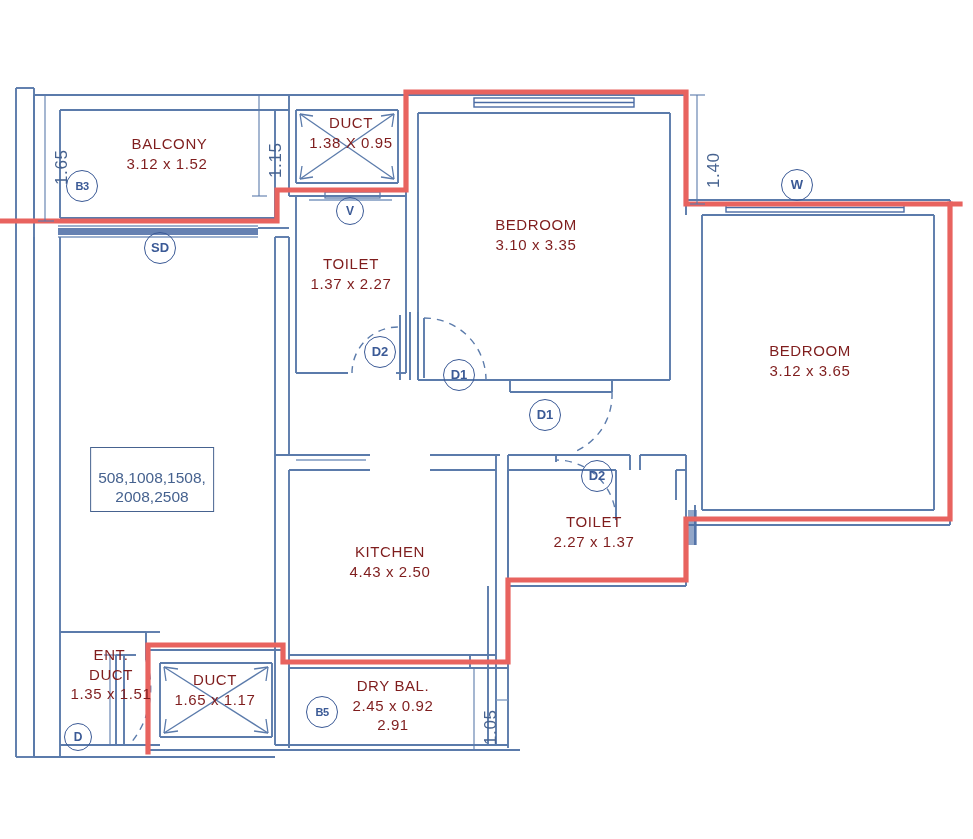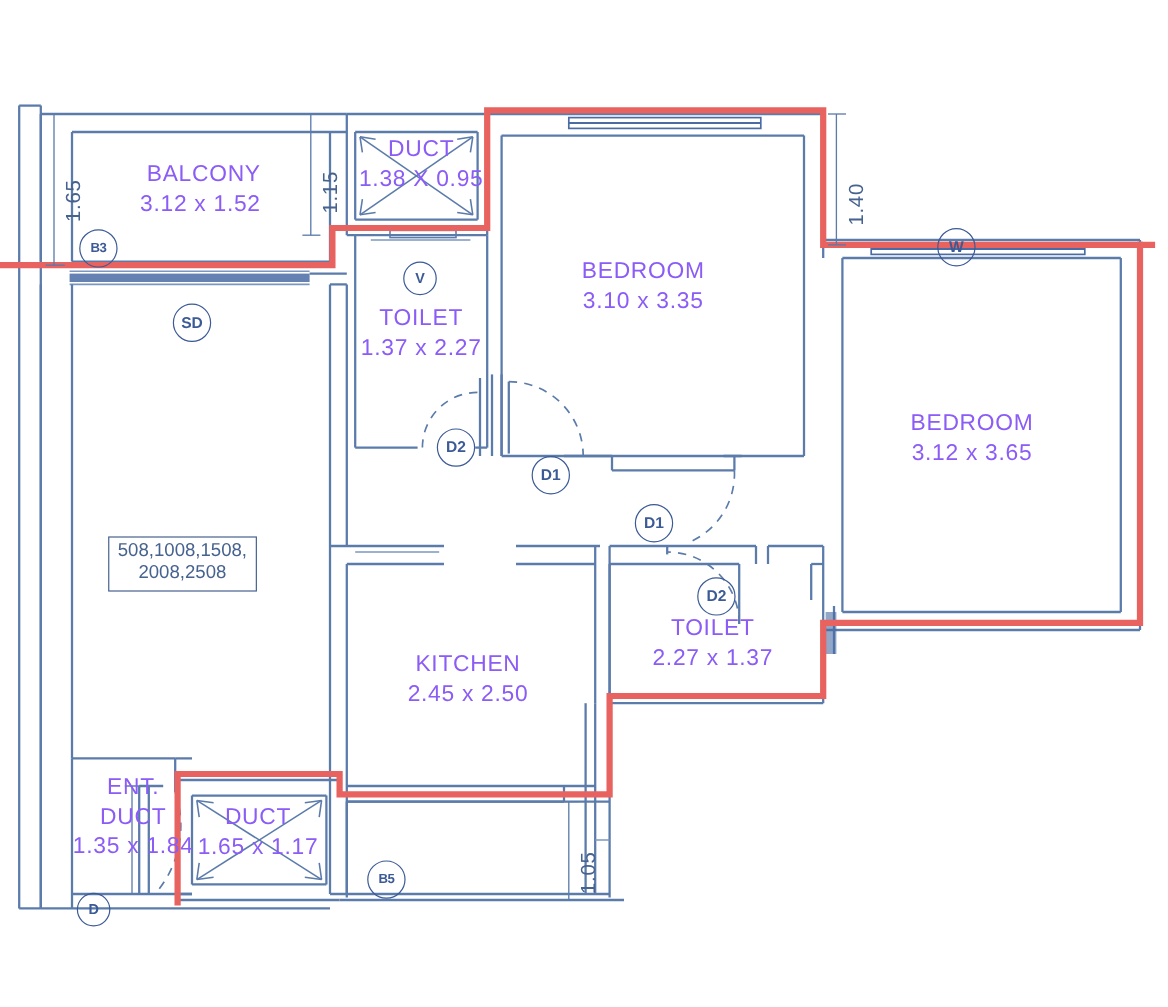--- a/index.html
+++ b/index.html
@@ -18,23 +18,23 @@
     background: #ffffff;
     overflow: hidden;
   }
   #plan-svg {
     position: absolute;
     left: 0;
     top: 0;
   }
   .room-label {
     position: absolute;
-    color: #8b5cf6;
+    color: #7f1d1d;
     font-family: "Liberation Sans", sans-serif;
-    font-size: 19px;
+    font-size: 15px;
     letter-spacing: 0.6px;
     text-align: center;
     white-space: nowrap;
     line-height: 1.30;
     transform: translateX(-50%);
     pointer-events: none;
   }
   .room-label .rl-name { display: block; }
   .room-label .rl-dim  { display: block; }
   .room-label .rl-extra{ display: block; }
@@ -58,35 +58,34 @@
     font-weight: bold;
     width: 30px;
     height: 30px;
     line-height: 30px;
     text-align: center;
     border: 1.6px solid #3b5a96;
     border-radius: 50%;
     background: transparent;
     transform: translate(-50%, -50%);
     letter-spacing: 0;
-    margin-top: 21px;
   }
   .marker.hatch {
     font-size: 11px;
     letter-spacing: -0.5px;
   }
   .marker.small { width: 26px; height: 26px; line-height: 26px; font-size: 12px; }
   .unit-box {
     position: absolute;
     border: 1.6px solid #46628f;
     color: #46628f;
     font-size: 15.5px;
     text-align: center;
     line-height: 1.25;
-    padding: 1px 7px 4px 7px;
+    padding: 20px 7px 4px 7px;
     white-space: nowrap;
     transform: translateX(-50%);
     pointer-events: none;
   }
 </style>
 </head>
 <body>
 
 <div id="plan-root">
 
@@ -363,39 +362,44 @@
   </div>
 
   <div class="room-label" style="left:351px; top:254px;">
     <span class="rl-name">TOILET</span>
     <span class="rl-dim">1.37 x 2.27</span>
   </div>
 
 
   <div class="room-label" style="left:390px; top:542px;">
     <span class="rl-name">KITCHEN</span>
-    <span class="rl-dim">2.45 x 2.50</span>
+    <span class="rl-dim">4.43 x 2.50</span>
   </div>
 
   <div class="room-label" style="left:594px; top:512px;">
     <span class="rl-name">TOILET</span>
     <span class="rl-dim">2.27 x 1.37</span>
   </div>
 
   <div class="room-label" style="left:88px; top:645px;margin-left:23px;">
     <span class="rl-name">ENT.</span>
     <span class="rl-dim">DUCT</span>
-    <span class="rl-extra">1.35 x 1.84</span>
+    <span class="rl-extra">1.35 x 1.51</span>
   </div>
 
   <div class="room-label" style="left:215px; top:670px;">
     <span class="rl-name">DUCT</span>
     <span class="rl-dim">1.65 x 1.17</span>
   </div>
 
+  <div class="room-label" style="left:393px; top:676px;">
+    <span class="rl-name">DRY BAL.</span>
+    <span class="rl-dim">2.45 x 0.92</span>
+    <span class="rl-extra">2.91</span>
+  </div>
 
   <div class="unit-box" style="left:152px; top:447px;">
     <div>508,1008,1508,</div>
     <div>2008,2508</div>
   </div>
 
   <div class="dim-v" style="left:52px; top:185px;">1.65</div>
   <div class="dim-v" style="left:266px; top:178px;">1.15</div>
   <div class="dim-v" style="left:704px; top:188px;">1.40</div>
   <div class="dim-v" style="left:481px; top:745px;">1.05</div>

